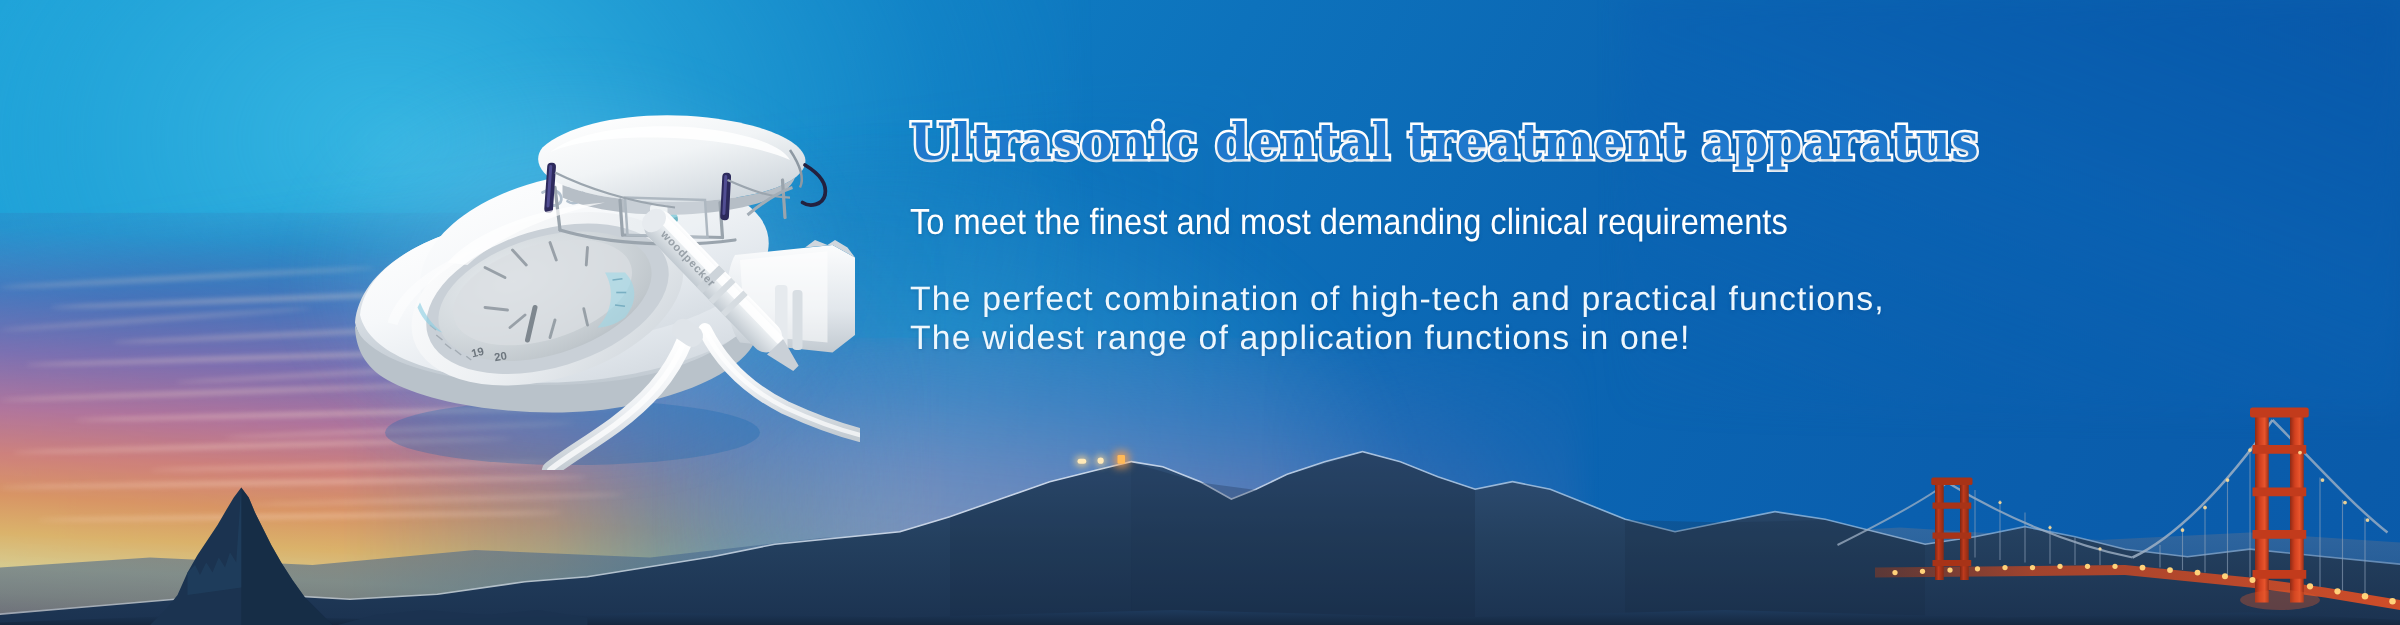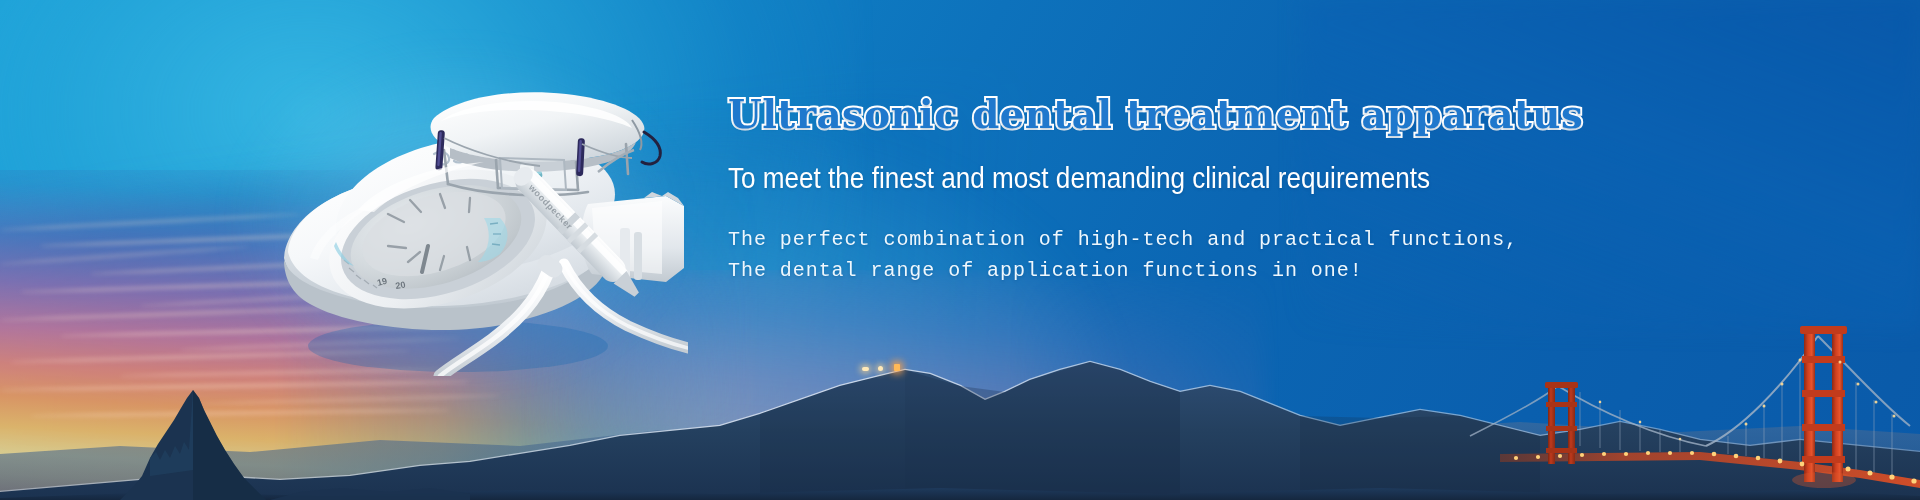--- a/index.html
+++ b/index.html
@@ -197,22 +197,22 @@
     transform: scaleX(0.90);
     transform-origin: left center;
     text-shadow: 0 1px 3px rgba(8,60,115,0.30);
   }
   .body-copy {
     margin: 28px 0 0 0;
     padding: 0;
     list-style: none;
   }
   .body-copy li {
-    font-family: Liberation Mono, monospace;
-    font-size: 20px;
+    font-family: Liberation Sans, sans-serif;
+    font-size: 27px;
     font-weight: 400;
     line-height: 31px;
     letter-spacing: 0.95px;
     color: #eef7fd;
     white-space: nowrap;
     text-shadow: 0 1px 3px rgba(8,60,115,0.28);
   }
 </style>
 </head>
 <body>
@@ -599,17 +599,17 @@
     </svg>
   </div>
 
   <div class="copy">
     <h1 class="headline">Ultrasonic dental treatment apparatus</h1>
 
     <p class="subhead">To meet the finest and most demanding clinical requirements</p>
 
     <ul class="body-copy">
       <li>The perfect combination of high-tech and practical functions,</li>
-      <li>The dental range of application functions in one!</li>
+      <li>The widest range of application functions in one!</li>
     </ul>
   </div>
 
 </div>
 
 </body></html>

